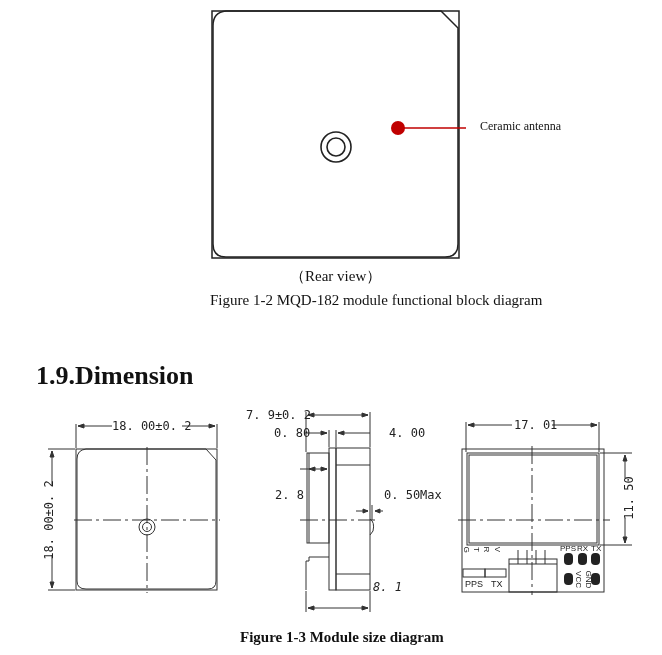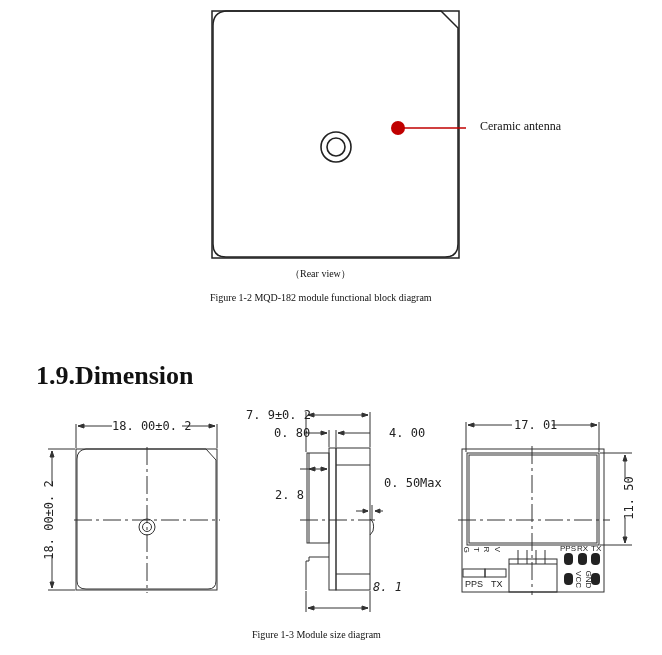--- a/index.html
+++ b/index.html
@@ -1,21 +1,21 @@
 <!DOCTYPE html>
 <html><head>
 <meta charset="utf-8">
 <style>
   html, body { margin: 0; padding: 0; background: #ffffff; }
   body { width: 662px; height: 655px; position: relative; overflow: hidden;
          font-family: "Liberation Serif", serif; color: #111; }
   .abs { position: absolute; }
   svg { position: absolute; left: 0; top: 0; }
   .mono { font-family: "DejaVu Sans Mono", "Liberation Mono", monospace; }
-  .caption { font-size: 10px; color: #111; white-space: nowrap; }
+  .caption { font-size: 15px; color: #111; white-space: nowrap; }
   .heading { font-size: 26px; font-weight: bold; white-space: nowrap; }
   .callout { font-size: 12px; white-space: nowrap; }
   .dimtxt { font-size: 12px; white-space: nowrap; color: #222; }
   .pinlbl { font-family: "Liberation Sans", sans-serif; font-size: 8px; color:#222; white-space: nowrap; }
 </style>
 </head>
 <body>
 
 <div>
   <svg width="662" height="300">
@@ -148,21 +148,21 @@
     </g>
   </svg>
 
   <div class="abs dimtxt mono" style="left:112px; top:419px;">18. 00±0. 2</div>
   <div class="abs dimtxt mono" style="left:9px; top:513px; transform:rotate(-90deg); transform-origin:center;">18. 00±0. 2</div>
 
   <div class="abs dimtxt mono" style="left:246px; top:408px;">7. 9±0. 2</div>
   <div class="abs dimtxt mono" style="left:274px; top:426px;">0. 80</div>
   <div class="abs dimtxt mono" style="left:377px; top:426px;margin-left:12px;">4. 00</div>
   <div class="abs dimtxt mono" style="left:275px; top:488px;">2. 8</div>
-  <div class="abs dimtxt mono" style="left:384px; top:476px;">0. 50Max</div>
+  <div class="abs dimtxt mono" style="left:384px; top:488px;">0. 50Max</div>
   <div class="abs dimtxt mono" style="left:373px; top:580px;font-style:italic;">8. 1</div>
 
   <div class="abs dimtxt mono" style="left:514px; top:418px;">17. 01</div>
   <div class="abs dimtxt mono" style="left:607px; top:491px; transform:rotate(-90deg); transform-origin:center;">11. 50</div>
 
   <div class="abs" style="left:463px; top:545px; display:flex; gap:5px;">
     <span class="pinlbl" style="transform:rotate(90deg); display:inline-block;">G</span>
     <span class="pinlbl" style="transform:rotate(90deg); display:inline-block;">T</span>
     <span class="pinlbl" style="transform:rotate(90deg); display:inline-block;">R</span>
     <span class="pinlbl" style="transform:rotate(90deg); display:inline-block;">V</span>
@@ -170,14 +170,14 @@
 
   <div class="abs pinlbl" style="left:560px; top:544px;">PPS</div>
   <div class="abs pinlbl" style="left:577px; top:544px;">RX</div>
   <div class="abs pinlbl" style="left:591px; top:544px;">TX</div>
   <div class="abs pinlbl" style="left:570px; top:575px; transform:rotate(90deg);">VCC</div>
   <div class="abs pinlbl" style="left:580px; top:575px; transform:rotate(90deg);">GND</div>
 
   <div class="abs pinlbl" style="left:465px; top:579px; font-size:9px;">PPS</div>
   <div class="abs pinlbl" style="left:491px; top:579px; font-size:9px;">TX</div>
 
-  <div class="abs caption" style="left:252px; top:629px;">Figure 1-3 Module size diagram</div>
+  <div class="abs caption" style="left:240px; top:629px;font-weight:bold;">Figure 1-3 Module size diagram</div>
 </div>
 
 </body></html>

